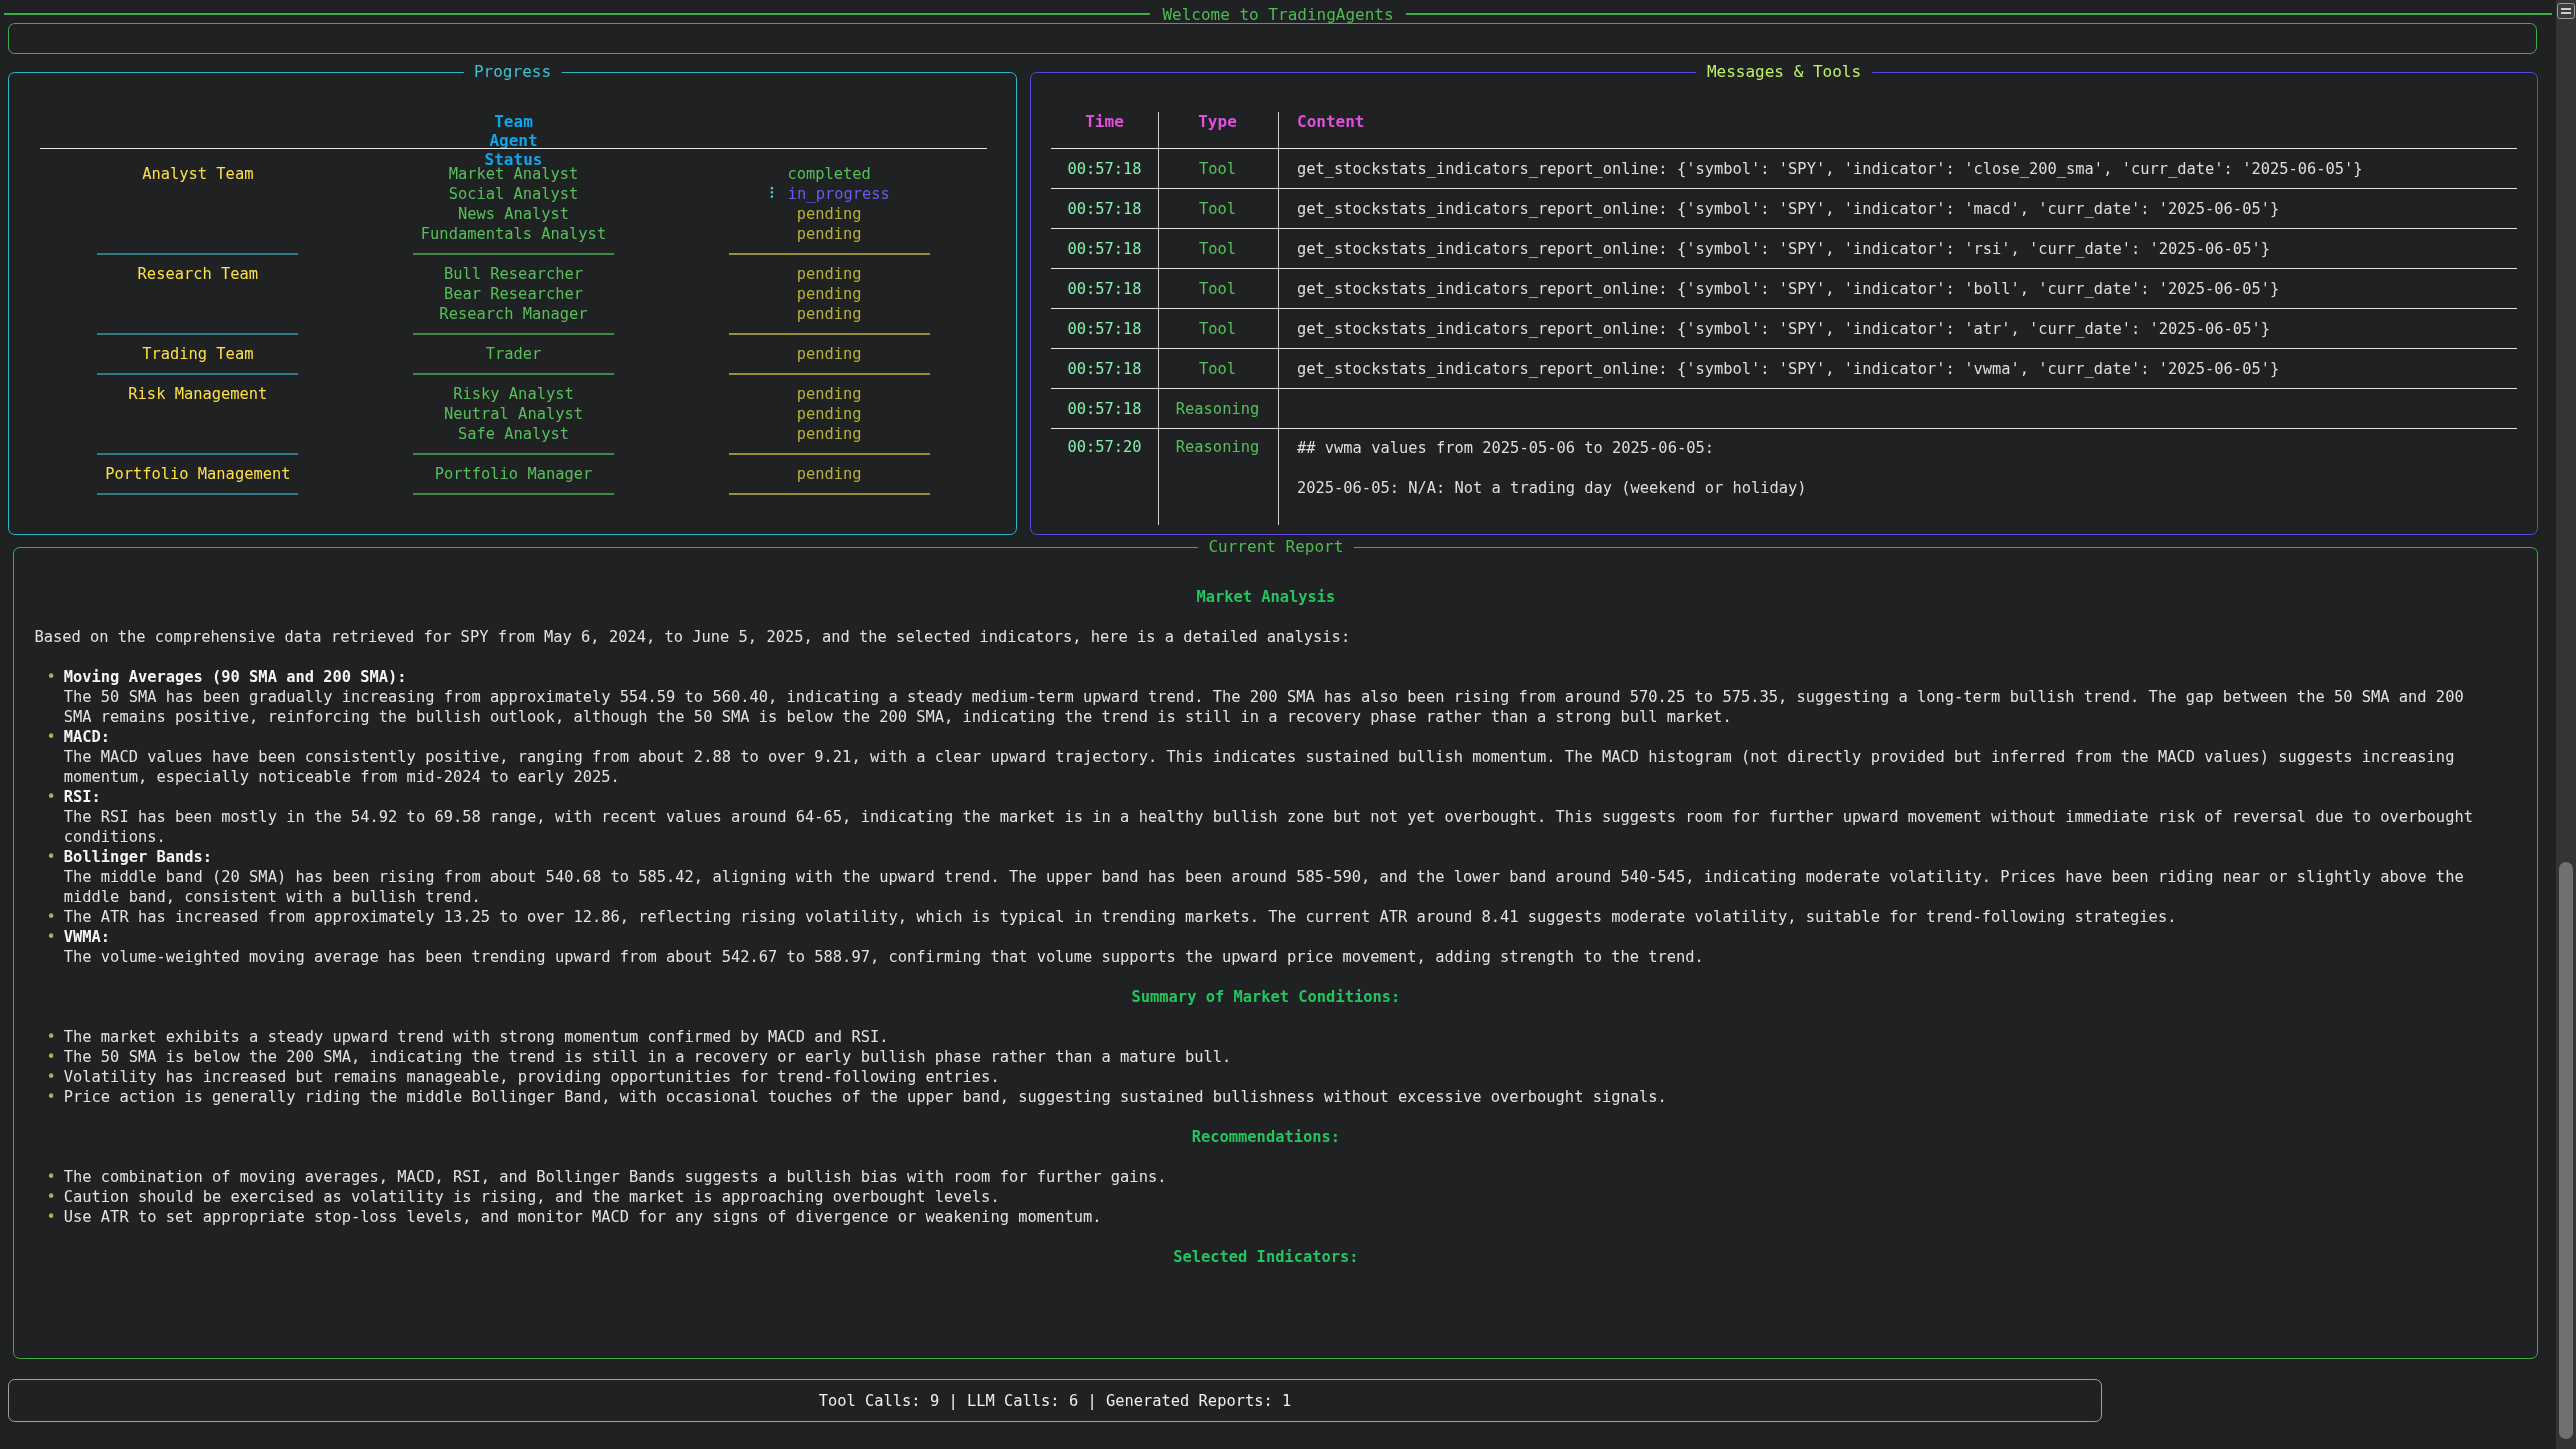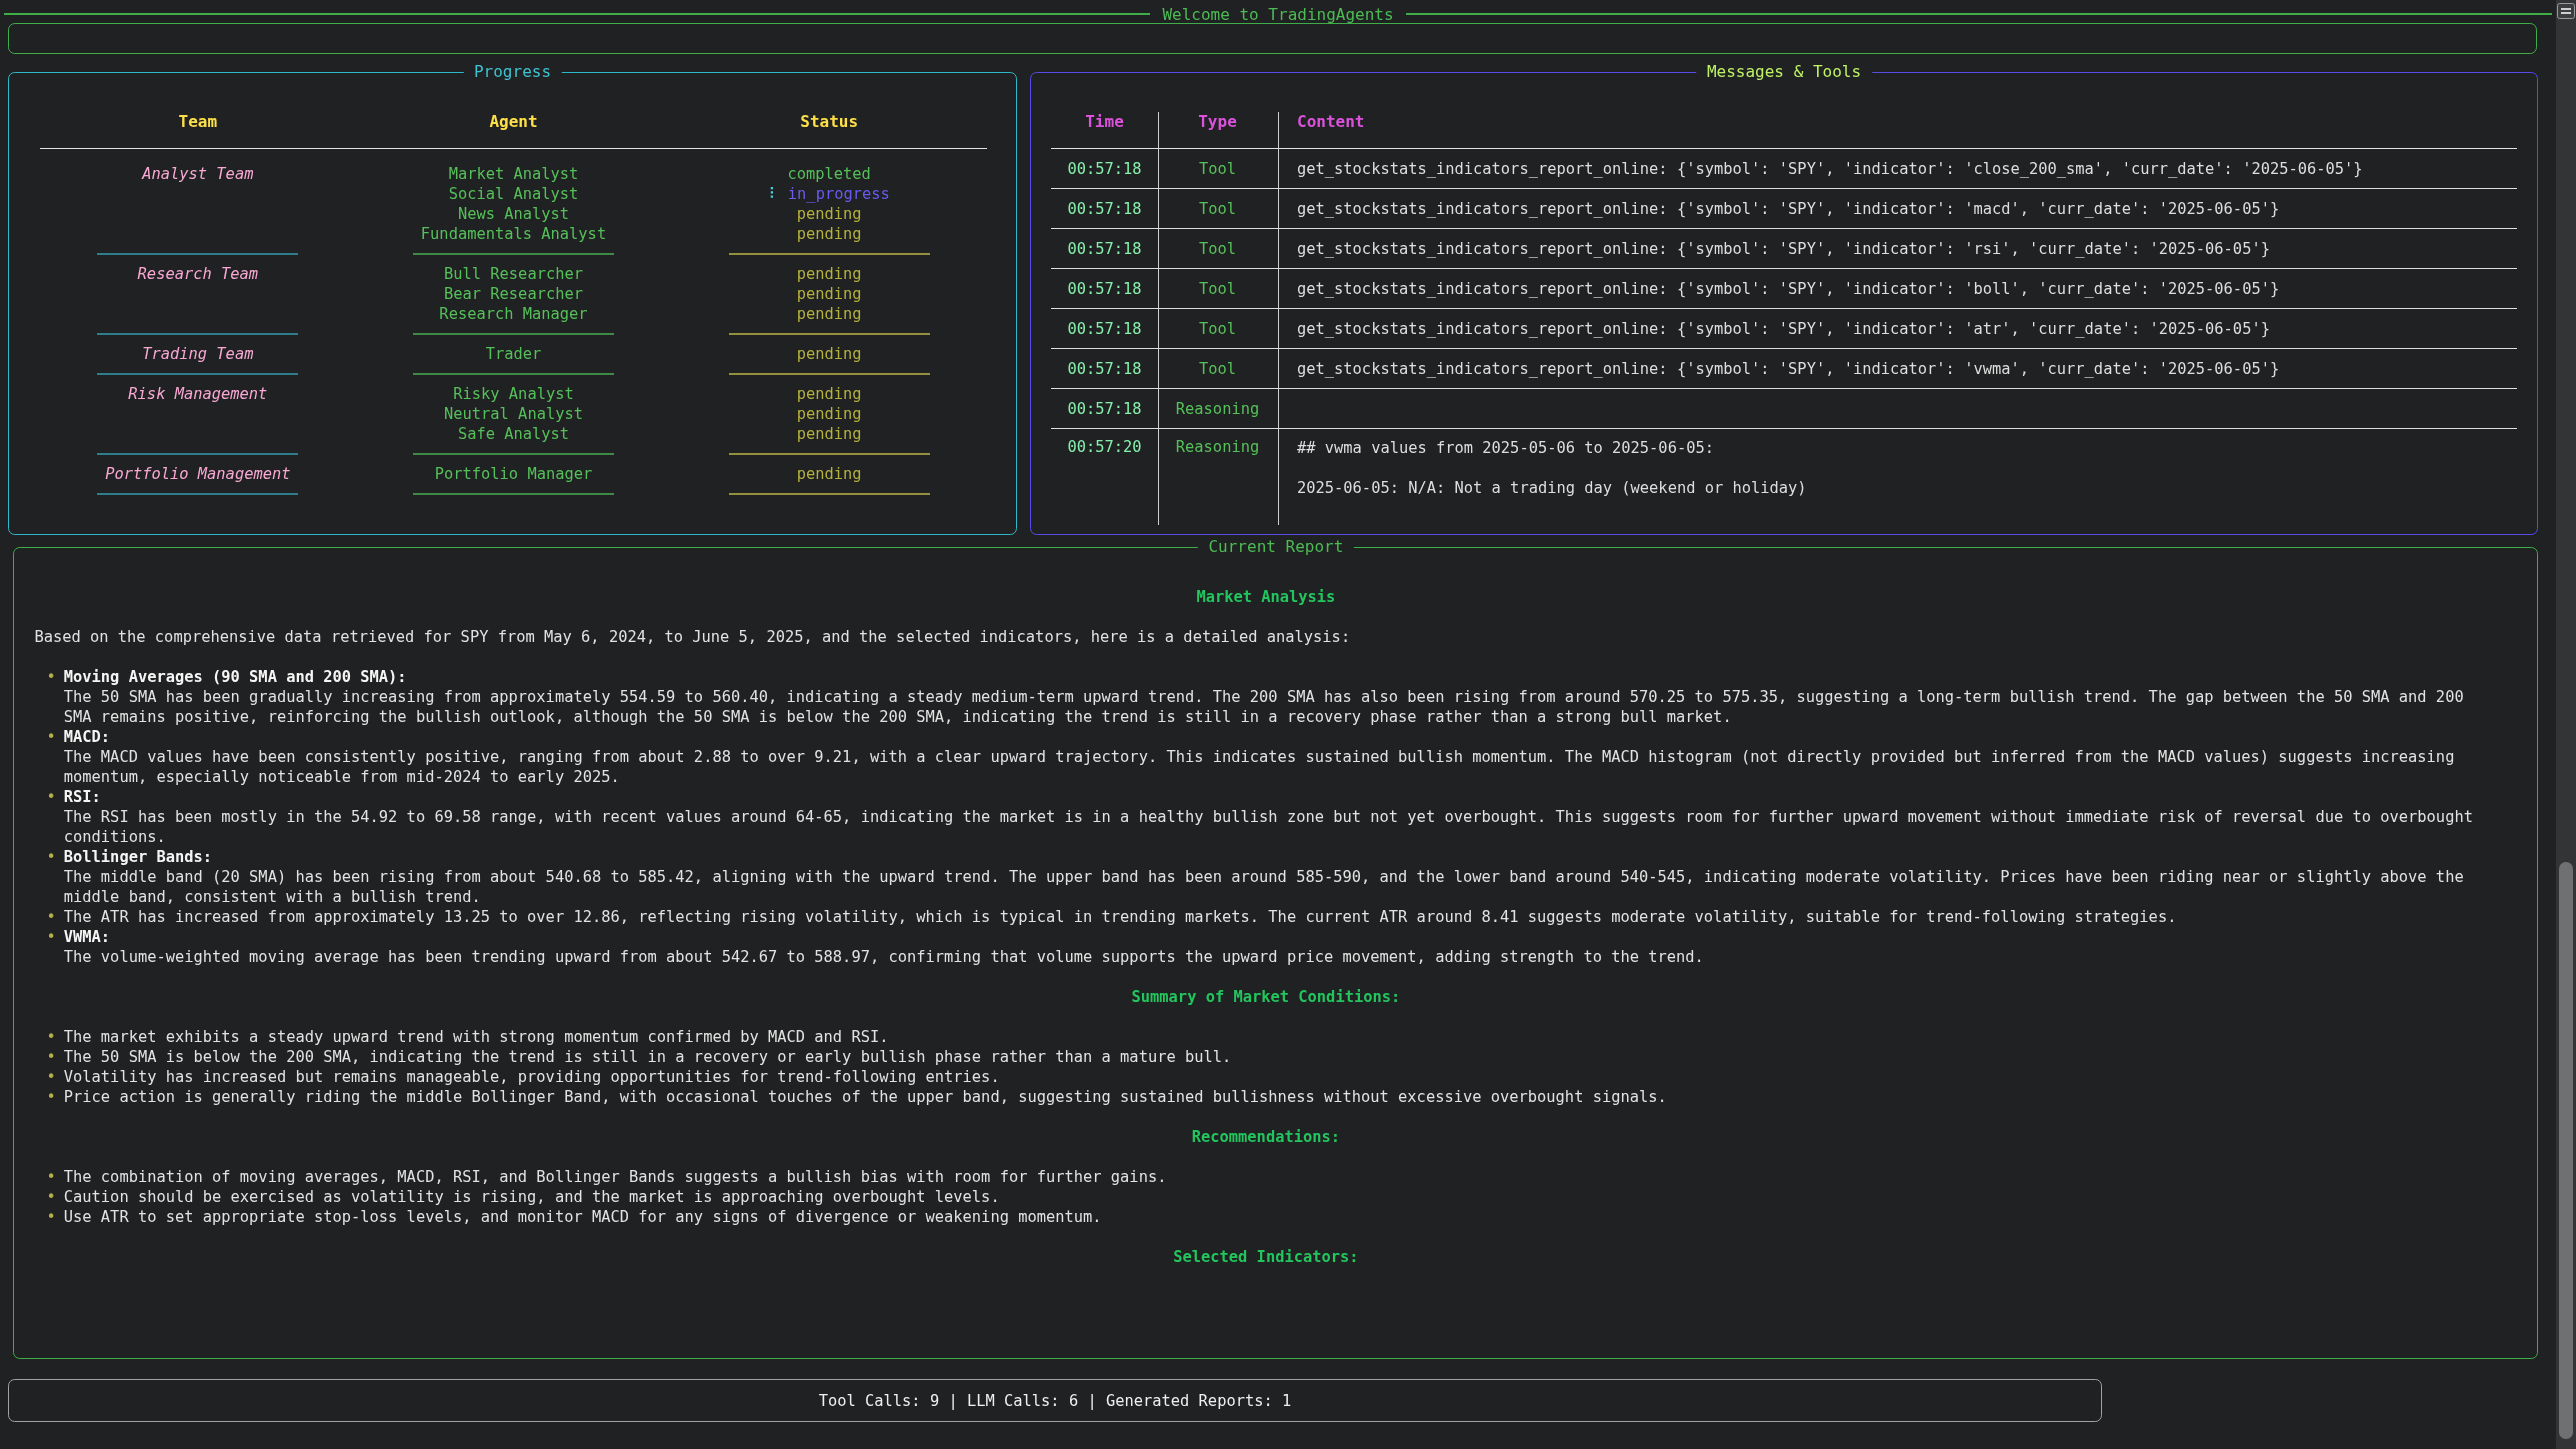--- a/index.html
+++ b/index.html
@@ -19,27 +19,27 @@
                  background:#202122; padding:0 10.7px; font-size:16px; white-space:nowrap; }
   #welcome-box  { left:8px;   top:23px;  width:2529px; height:31px;  border-color:#3fae49; }
   #progress-panel { left:8px; top:72px; width:1009px; height:463px; border-color:#2fb8c9; }
   #progress-panel .panel-title { color:#3ec3d2; }
   #messages-panel { left:1030px; top:72px; width:1508px; height:463px; border-color:#5a4ae6; }
   #messages-panel .panel-title { color:#bef264; }
   #report-panel { left:13.4px; top:547px; width:2525px; height:812px; border-color:#3fae49; }
   #report-panel .panel-title { color:#4cbb54; }
   
   .phead { position:absolute; top:39px; left:31px; width:947px; display:grid;
-           grid-template-columns:1fr 1fr 1fr; font-size:16px; font-weight:bold;
-           color:#fde047; text-align:center; }
+           grid-template-columns:1fr; font-size:16px; font-weight:bold;
+           color:#0ea5e9; text-align:center; }
   .phsep { position:absolute; top:75px; left:31px; width:947px; height:1.3px; background:#e3e3e3; }
   .prows { position:absolute; top:91px; left:31px; width:947px; font-size:15.4px; }
   .prow  { height:20px; display:grid; grid-template-columns:1fr 1fr 1fr;
            align-items:center; text-align:center; }
-  .c-team   { color:#f9a8d4;font-style:italic; }
+  .c-team   { color:#fde047; }
   .c-agent  { color:#55c05a; }
   .st-completed { color:#55c05a; }
   .st-pending   { color:#b5b13d; }
   .st-progress  { color:#6a5af0; }
   .spinner { color:#49c9da; margin-right:8px; }
   .sep-row .gsep { height:1.3px; width:201px; margin:0 auto; }
   .gsep-team   { background:#2f7d8a; }
   .gsep-agent  { background:#3f8a46; }
   .gsep-status { background:#95903c; }
   

